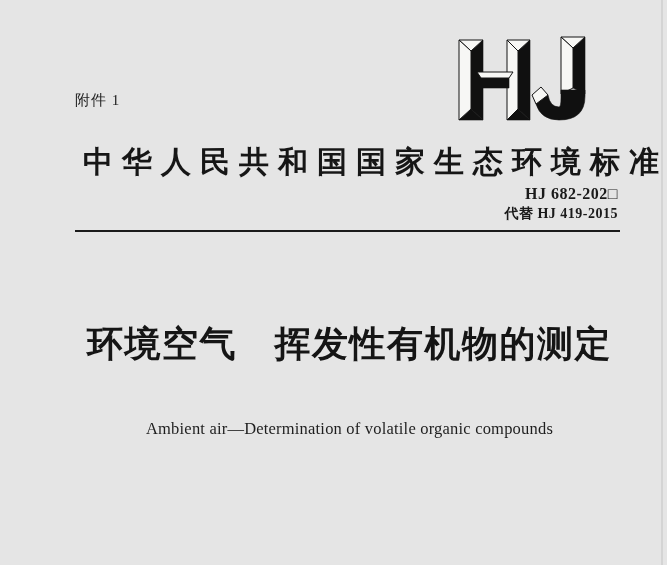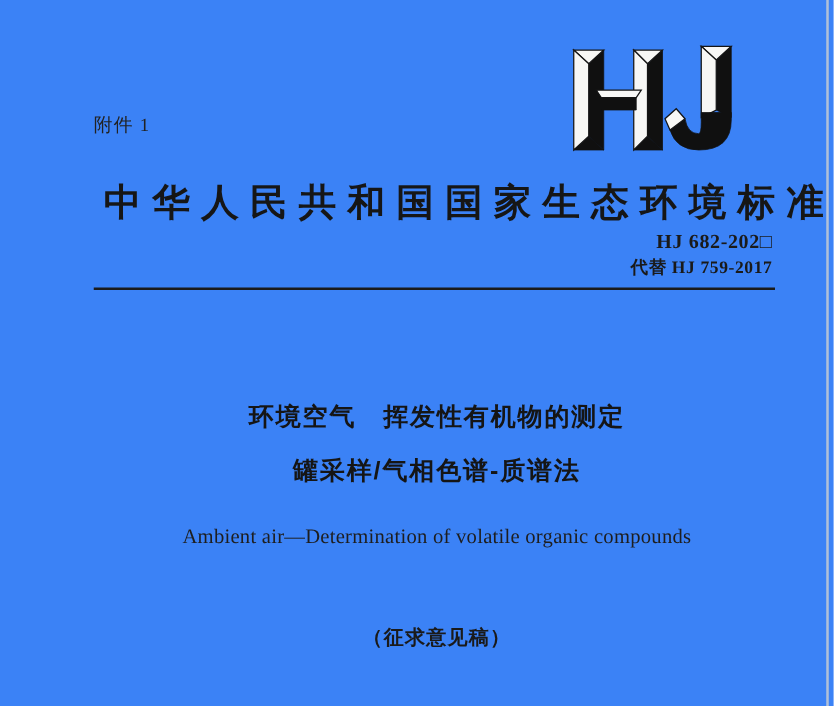--- a/index.html
+++ b/index.html
@@ -4,21 +4,21 @@
 <style>
   html, body {
     margin: 0;
     padding: 0;
     background: #ffffff;
   }
   #page {
     position: relative;
     width: 667px;
     height: 565px;
-    background: #3b82f6;
+    background: #e5e5e5;
     overflow: hidden;
     font-family: "Liberation Serif", "DejaVu Serif", serif;
     color: #1c1c1c;
   }
   .abs { position: absolute; }
 
   .attachment-label {
     left: 75px;
     top: 91px;
     font-size: 15px;
@@ -71,21 +71,21 @@
     left: 75px;
     top: 230px;
     width: 545px;
     height: 2px;
     background: #1b1b1b;
   }
 
   .title-zh {
     font-family: "Liberation Sans", "DejaVu Sans", sans-serif;
     font-weight: bold;
-    font-size: 20px;
+    font-size: 36px;
     letter-spacing: 1.5px;
     color: #151515;
     white-space: nowrap;
   }
   .title-zh-1 { top: 320px; }
   .title-zh-2 { top: 363px; }
 
   .title-en {
     font-size: 16.5px;
     color: #1e1e1e;
@@ -146,26 +146,24 @@
       <polygon class="logo-white" points="105,1 117,12 117,52 105,58"></polygon>
 
       <path class="logo-black" d="M129,54 L129,60 Q129,84 103,84 Q85,84 80,68 L92,59 Q94,71 103,71 Q105,71 105,62 L105,54 Z"></path>
       <polygon class="logo-white" points="80,68 92,59 85,51 76,59"></polygon>
     </svg>
   </div>
 
   <div class="abs centered national-heading">中华人民共和国国家生态环境标准</div>
 
   <div class="abs std-no">HJ 682-202□</div>
-  <div class="abs replaces">代替 HJ 759-2017</div>
+  <div class="abs replaces">代替 HJ 419-2015</div>
 
   <div class="abs header-rule"></div>
 
   <div class="abs centered title-zh title-zh-1">环境空气　挥发性有机物的测定</div>
-  <div class="abs centered title-zh title-zh-2">罐采样/气相色谱-质谱法</div>
 
   <div class="abs centered title-en title-en-1">Ambient air—Determination of volatile organic compounds</div>
 
-  <div class="abs centered draft-note">（征求意见稿）</div>
 
   <div class="abs scan-edge-right"></div>
 
 </div>
 
 </body></html>

